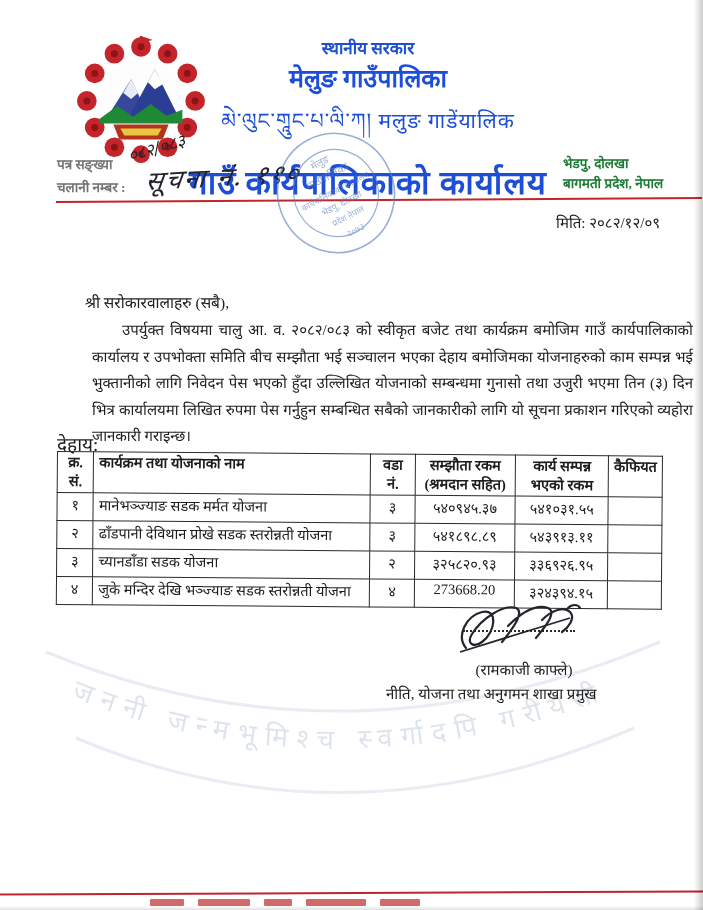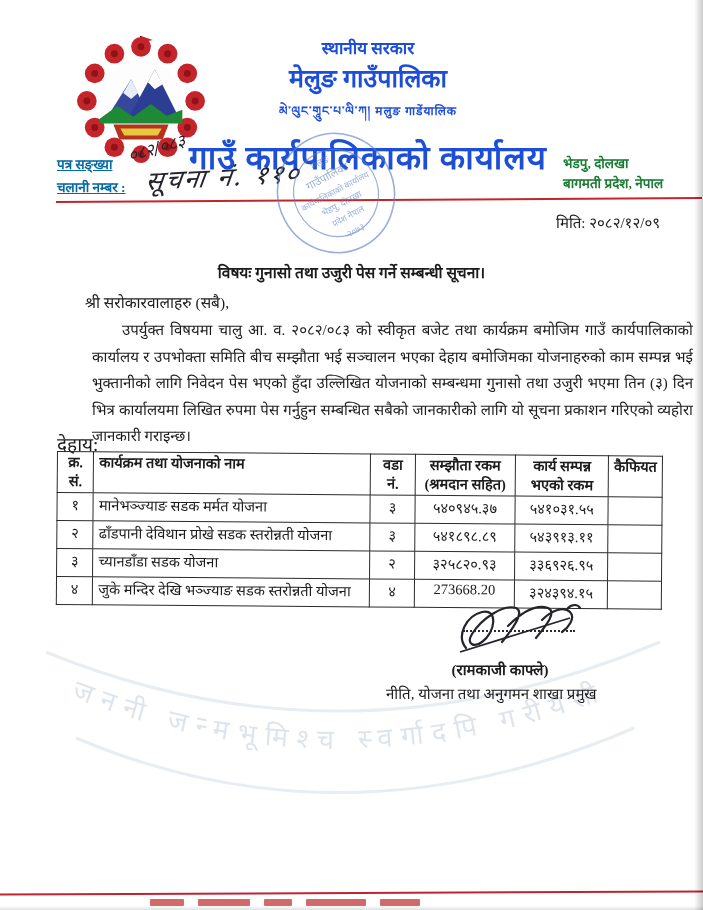--- a/index.html
+++ b/index.html
@@ -11,24 +11,24 @@
   .scan-edge{position:absolute;top:0;right:0;width:9px;height:100%;
     background:linear-gradient(to right,rgba(0,0,0,0),rgba(0,0,0,0.20));z-index:50;}
   .scan-edge-bottom{position:absolute;left:0;bottom:0;width:100%;height:4px;
     background:linear-gradient(to bottom,rgba(0,0,0,0),rgba(0,0,0,0.12));z-index:50;}
 
   
   .emblem{position:absolute;left:76px;top:33px;width:130px;height:132px;}
   .head-center{position:absolute;left:108px;top:36px;width:520px;text-align:center;color:#1d4ed8;}
   .gov-line{font-size:17px;font-weight:bold;}
   .muni-line{font-size:25px;font-weight:bold;margin-top:1px;}
-  .script-line{font-size:12px;font-weight:bold;margin-top:3px;letter-spacing:1px;}
+  .script-line{font-size:21px;font-weight:normal;margin-top:3px;letter-spacing:1px;}
   .office-line{font-size:33px;font-weight:bold;margin-top:3px;letter-spacing:1px;}
 
-  .meta-left{position:absolute;left:57px;top:153px;color:#0369a1;font-weight:bold;font-size:13.5px;line-height:23px;text-decoration:underline;}
+  .meta-left{position:absolute;left:57px;top:153px;color:#737373;font-weight:bold;font-size:13.5px;line-height:23px;}
   .hand{color:#23242e;font-family:"DejaVu Serif","Liberation Serif",serif;font-style:italic;}
   .hand-letterno{position:absolute;left:127px;top:136px;font-size:17px;transform:rotate(-16deg);}
   .hand-dispatch{position:absolute;left:146px;top:158px;font-size:26px;transform:rotate(-3deg) skewX(-10deg);letter-spacing:2px;}
   .meta-right{position:absolute;left:563px;top:154px;color:#1b7a34;font-weight:bold;font-size:13.5px;line-height:20px;}
 
   .red-rule{position:absolute;left:56px;top:199px;width:646px;height:2.2px;background:#c4252b;transform:rotate(-0.35deg);}
 
   
   .stamp{position:absolute;left:272px;top:128px;width:128px;height:130px;transform:rotate(-28deg);opacity:.62;z-index:5;}
   .stamp svg text{fill:#5c7fc0;font-family:"Liberation Serif","DejaVu Serif",serif;}
@@ -49,21 +49,21 @@
   .plan-table th,.plan-table td{border:1.4px solid #2b2b2b;padding:1px 5px;vertical-align:top;}
   .plan-table th{font-weight:bold;text-align:center;line-height:19px;}
   .plan-table th.name-h{text-align:left;}
   .plan-table td{height:25px;}
   .c-center{text-align:center;}
   .c-left{text-align:left;}
 
   
   .sig-scribble{position:absolute;left:452px;top:598px;width:132px;height:58px;z-index:3;}
   .sig-dots{position:absolute;left:463px;top:630px;width:112px;border-bottom:2.6px dotted #2a2a2a;}
-  .sig-name{position:absolute;left:420px;top:659px;width:160px;text-align:center;font-size:15px;font-weight:bold;}
+  .sig-name{position:absolute;left:444px;top:659px;width:160px;text-align:center;font-size:15px;}
   .sig-title{position:absolute;left:386px;top:683px;width:270px;text-align:left;font-size:15px;}
 
   
   .watermark{position:absolute;left:28px;top:290px;width:648px;height:580px;pointer-events:none;z-index:0;}
 
   
   .footer-rule{position:absolute;left:0;top:892px;width:703px;height:2px;background:#bf2430;transform:rotate(-0.25deg);z-index:4;}
   .footer-smudge{position:absolute;left:150px;top:899px;height:9px;z-index:4;display:flex;gap:14px;filter:blur(0.6px);opacity:.75;}
   .footer-smudge span{display:inline-block;height:7px;background:#c23a3a;border-radius:1px;}
 </style>
@@ -164,21 +164,20 @@
       <text x="64" y="80" text-anchor="middle" font-size="9">भेडपु, दोलखा</text>
       <text x="64" y="94" text-anchor="middle" font-size="8.5">प्रदेश नेपाल</text>
       <text x="64" y="110" text-anchor="middle" font-size="9">२०७३</text>
     </svg>
   </div>
 
   <div class="date-block">
     <div>मिति: २०८२/१२/०९</div>
   </div>
 
-  <div class="subject">विषयः गुनासो तथा उजुरी पेस गर्ने सम्बन्धी सूचना।</div>
   <div class="salutation">श्री सरोकारवालाहरु (सबै),</div>
   <div class="body-par">उपर्युक्त विषयमा चालु आ. व. २०८२/०८३ को स्वीकृत बजेट तथा कार्यक्रम बमोजिम गाउँ कार्यपालिकाको कार्यालय र उपभोक्ता समिति बीच सम्झौता भई सञ्चालन भएका देहाय बमोजिमका योजनाहरुको काम सम्पन्न भई भुक्तानीको लागि निवेदन पेस भएको हुँदा उल्लिखित योजनाको सम्बन्धमा गुनासो तथा उजुरी भएमा तिन (३) दिन भित्र कार्यालयमा लिखित रुपमा पेस गर्नुहुन सम्बन्धित सबैको जानकारीको लागि यो सूचना प्रकाशन गरिएको व्यहोरा जानकारी गराइन्छ।</div>
   <div class="dehaya">देहाय:</div>
 
   <table class="plan-table">
     <colgroup>
       <col style="width:37px">
         <col style="width:288px">
         <col style="width:45px">
       <col style="width:102px">

